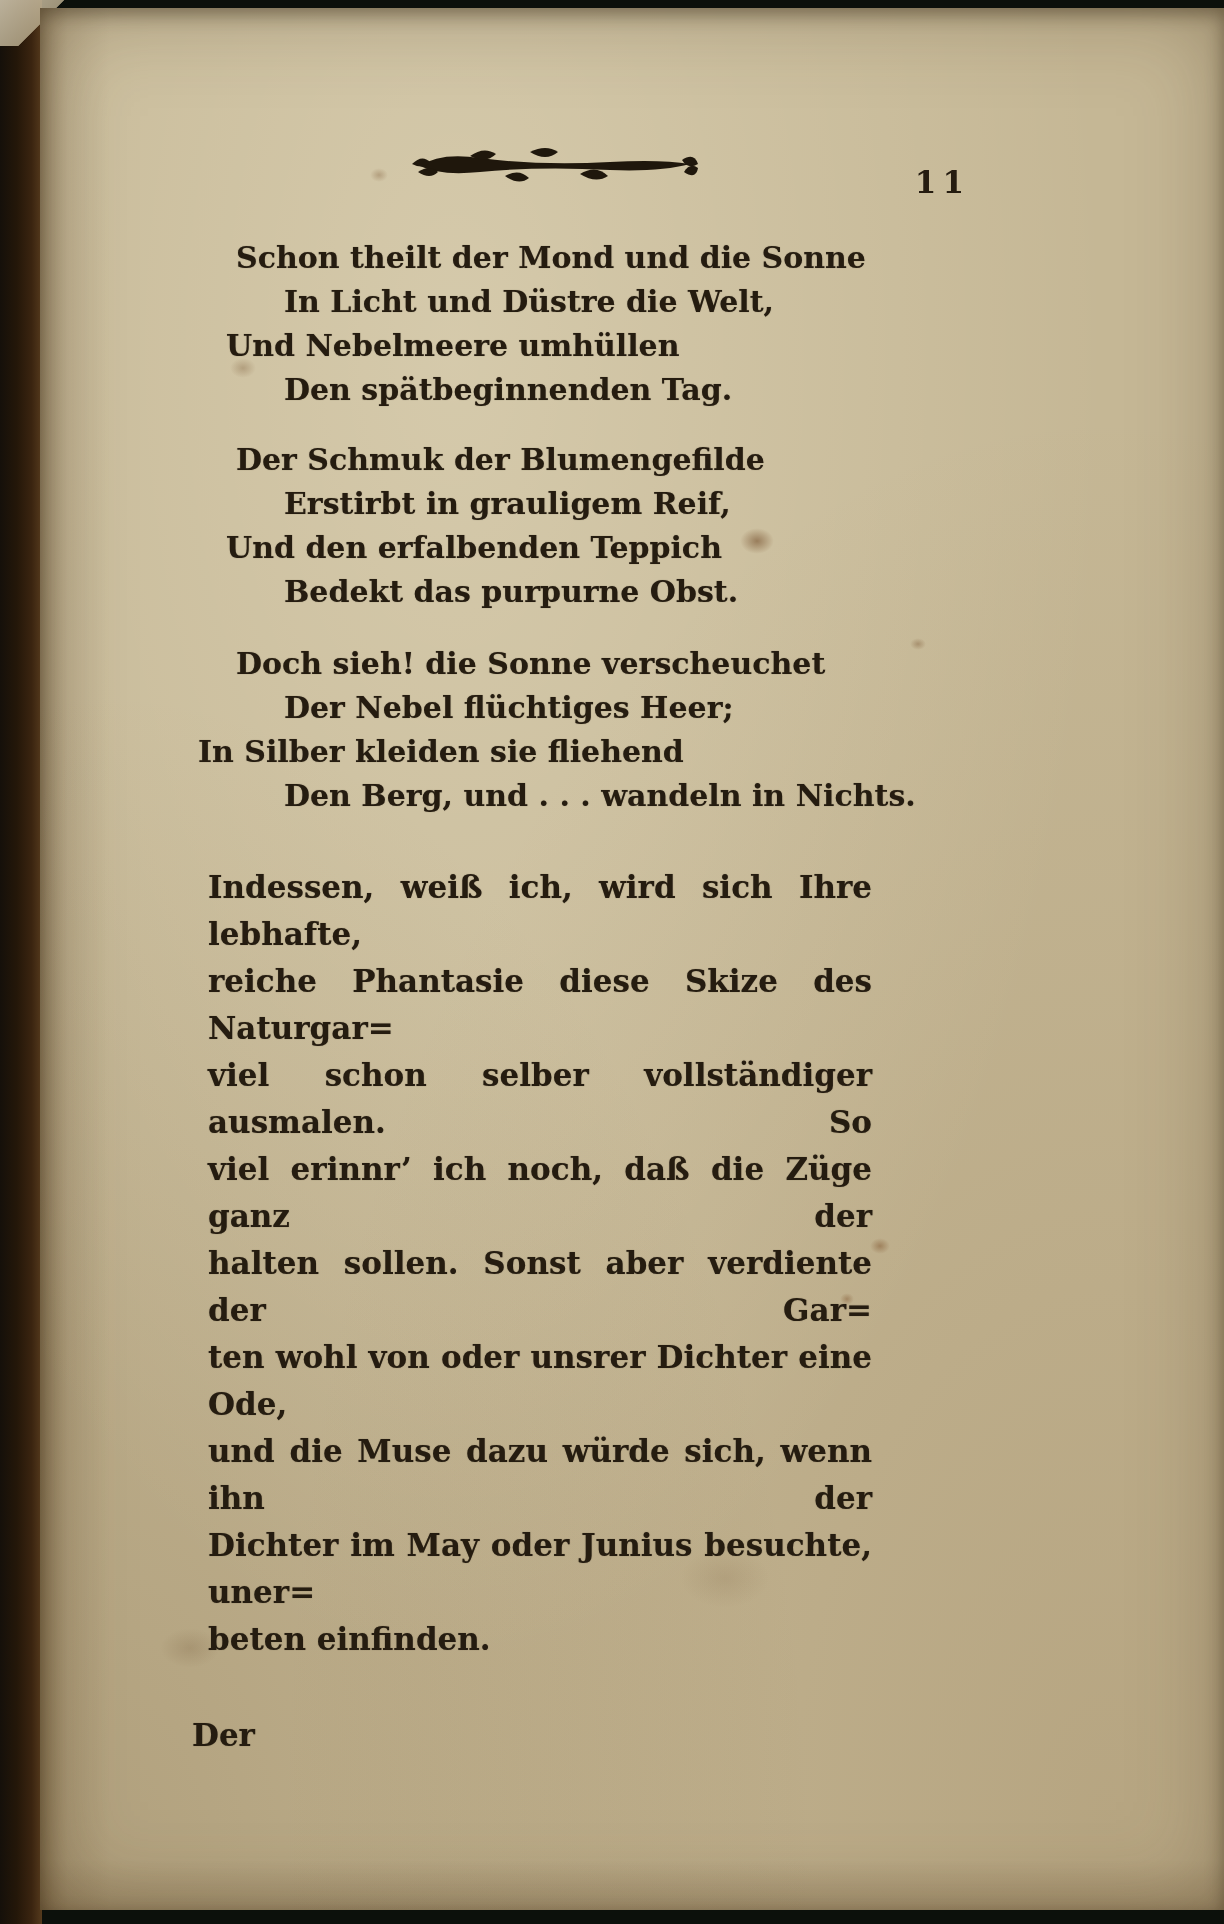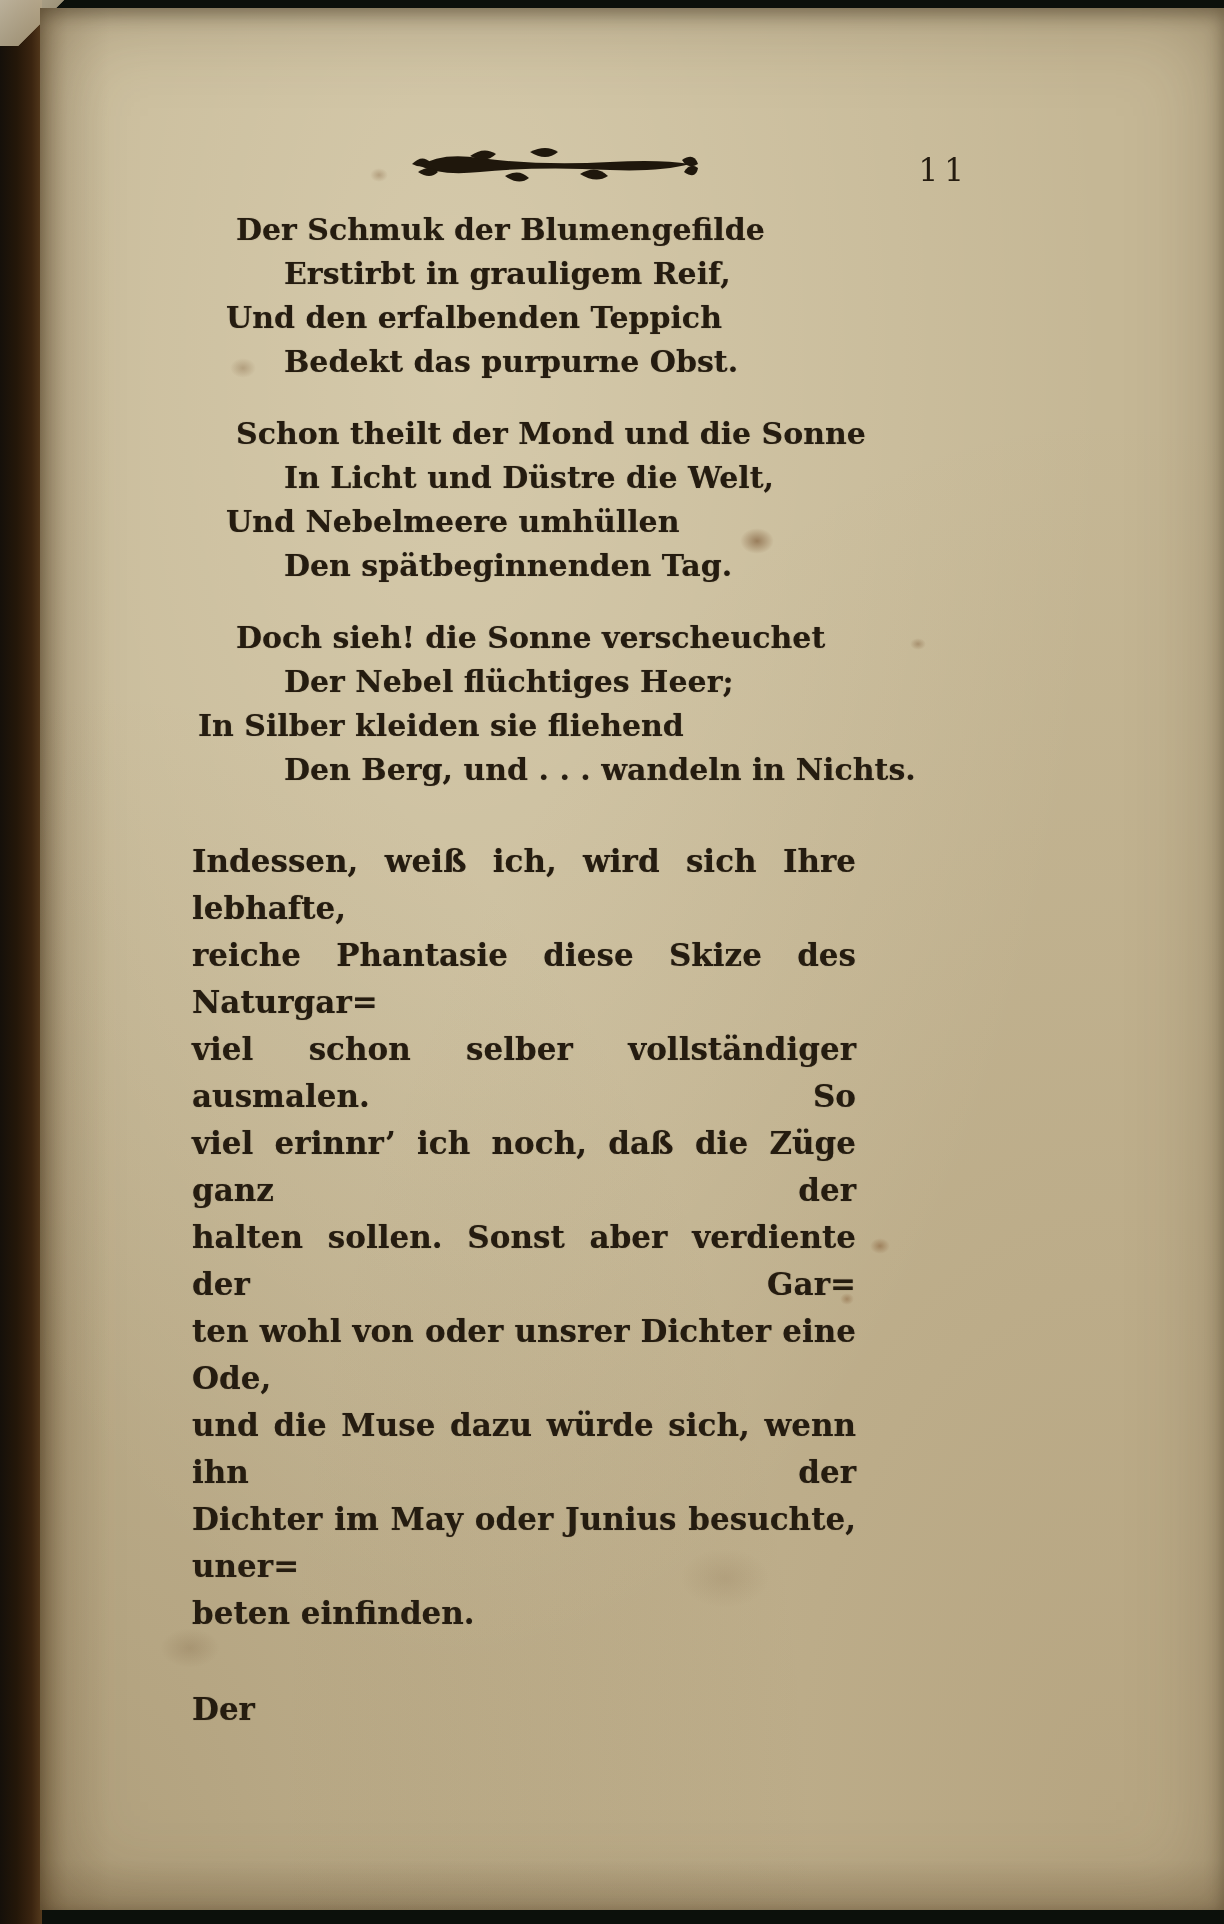--- a/index.html
+++ b/index.html
@@ -31,40 +31,40 @@
     box-shadow:inset 0 0 90px rgba(70,48,22,.35), inset 0 6px 18px rgba(40,28,12,.45);
   }
   .ink{color:#251c10;}
   .header-row{
     position:absolute;left:150px;top:128px;width:680px;height:64px;
   }
   .ornament{
     position:absolute;left:220px;top:6px;width:290px;height:44px;
   }
   .page-number{
-    position:absolute;right:-100px;top:16px;
-    font-size:31px;font-weight:normal;letter-spacing:6px;
+    position:absolute;right:-100px;top:28px;
+    font-size:31px;font-weight:bold;letter-spacing:6px;
     color:#251c10;
   }
   .text-col{
     position:absolute;left:152px;top:200px;width:668px;
   }
   .stanza{margin-bottom:26px;}
   .pl{
     font-size:30px;font-weight:bold;line-height:44px;
     white-space:nowrap;
     text-shadow:0 0 1px rgba(38,29,17,.45);
   }
   .ind-xs{padding-left:6px;}
   .ind-sm{padding-left:44px;}
   .ind-md{padding-left:34px;}
   .ind-lg{padding-left:92px;}
   .stanza-gap1{margin-top:28px;}
   .prose{
-    margin-top:46px;width:664px;
+    margin-top:46px;width:664px;margin-left:16px;
   }
   .prose-line{
     font-size:31px;font-weight:bold;line-height:47px;
     text-shadow:0 0 1px rgba(38,29,17,.45);
     text-align:justify;
   }
   .prose-line.just{text-align-last:justify;}
   .catchword{
     margin-top:54px;
     font-size:31px;font-weight:bold;
@@ -112,32 +112,32 @@
           <path d="M170 32 q16 10 28 2 q-12 -12 -28 -2 z"></path>
           <path d="M95 34 q14 10 24 2 q-10 -10 -24 -2 z"></path>
         </g>
       </svg>
     </div>
     <div class="page-number">11</div>
   </div>
 
   <div class="text-col ink">
 
+    <div class="stanza stanza-gap1">
+      <div class="pl ind-sm">Schon theilt der Mond und die Sonne</div>
+      <div class="pl ind-lg">In Licht und Düstre die Welt,</div>
+      <div class="pl ind-md">Und Nebelmeere umhüllen</div>
+      <div class="pl ind-lg">Den spätbeginnenden Tag.</div>
+    </div>
+
     <div class="stanza">
       <div class="pl ind-sm">Der Schmuk der Blumengefilde</div>
       <div class="pl ind-lg">Erstirbt in grauligem Reif,</div>
       <div class="pl ind-md">Und den erfalbenden Teppich</div>
       <div class="pl ind-lg">Bedekt das purpurne Obst.</div>
-    </div>
-
-    <div class="stanza stanza-gap1">
-      <div class="pl ind-sm">Schon theilt der Mond und die Sonne</div>
-      <div class="pl ind-lg">In Licht und Düstre die Welt,</div>
-      <div class="pl ind-md">Und Nebelmeere umhüllen</div>
-      <div class="pl ind-lg">Den spätbeginnenden Tag.</div>
     </div>
 
     <div class="stanza stanza-gap1">
       <div class="pl ind-sm">Doch sieh! die Sonne verscheuchet</div>
       <div class="pl ind-lg">Der Nebel flüchtiges Heer;</div>
       <div class="pl ind-xs">In Silber kleiden sie fliehend</div>
       <div class="pl ind-lg">Den Berg, und . . . wandeln in Nichts.</div>
     </div>
 
     <div class="prose">

